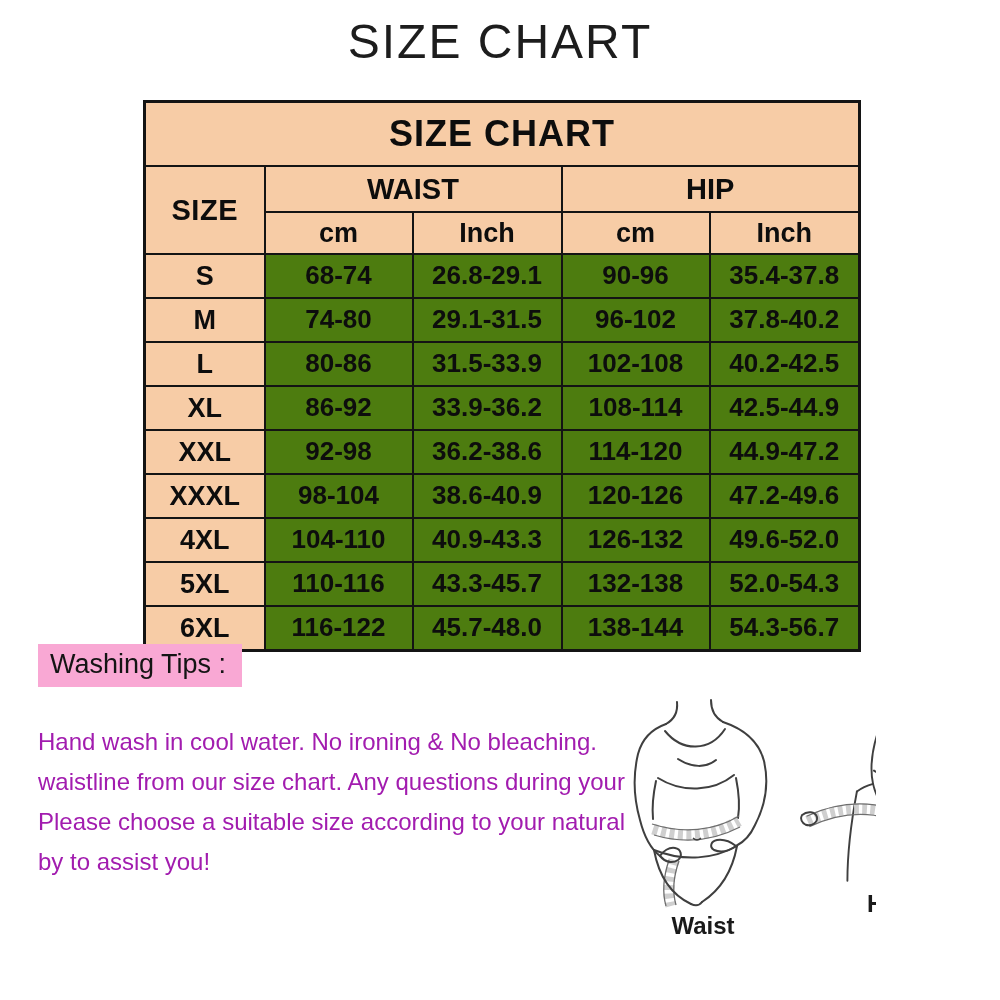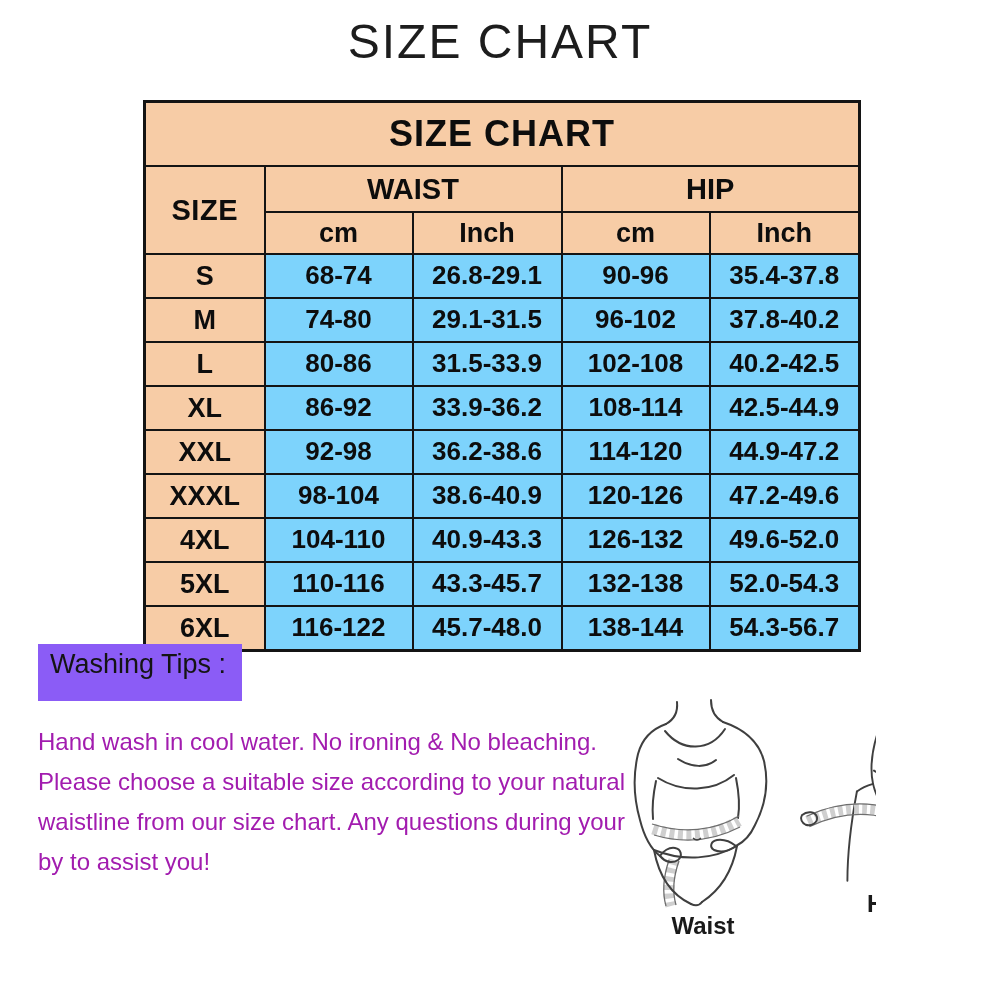--- a/index.html
+++ b/index.html
@@ -14,32 +14,32 @@
   table.size-chart{
     position:absolute;left:143px;top:100px;width:715px;
     border-collapse:collapse;table-layout:fixed;
     border:3px solid #141414;
   }
   table.size-chart th,table.size-chart td{
     border:2px solid #141414;text-align:center;vertical-align:middle;
     padding:0;color:#0d0d0d;font-weight:bold;line-height:1.05;
   }
   .peach{background:#f7cca6;}
-  .cell-white{background:#7dd3fc;}
+  .cell-white{background:#4d7c0f;}
   th.tbl-header{height:62px;font-size:36px;letter-spacing:1px;}
   th.col-size{font-size:29px;letter-spacing:.5px;}
   th.col-group{height:44px;font-size:29px;}
   th.col-unit{height:40px;font-size:27px;}
   td.size-cell{height:42px;font-size:27px;}
   td.val-cell{height:42px;font-size:26px;}
 
   .washing-tips{
     position:absolute;left:38px;top:644px;
-    background:#8b5cf6;font-size:27px;color:#141414;
-    padding:5px 16px 21px 12px;white-space:nowrap;
+    background:#f9a8d4;font-size:27px;color:#141414;
+    padding:5px 16px 7px 12px;white-space:nowrap;
   }
 
   .care-text{position:absolute;left:38px;top:722px;font-size:24px;color:#a21caf;}
   .care-line{height:40px;line-height:40px;white-space:nowrap;}
 
   .figure{position:absolute;width:190px;}
   .figure svg{display:block;}
   .fig-label{text-align:center;font-weight:bold;font-size:24px;color:#1a1a1a;margin-top:2px;}
   .fig-waist{left:608px;top:698px;}
   .fig-hips{left:798px;top:676px;}
@@ -143,22 +143,22 @@
         <td class="val-cell cell-white">138-144</td>
         <td class="val-cell cell-white">54.3-56.7</td>
       </tr>
     </tbody>
   </table>
 
   <div class="washing-tips">Washing Tips :</div>
 
   <div class="care-text">
     <div class="care-line">Hand wash in cool water. No ironing &amp; No bleaching.</div>
+    <div class="care-line">waistline from our size chart. Any questions during your</div>
     <div class="care-line">Please choose a suitable size according to your natural</div>
-    <div class="care-line">waistline from our size chart. Any questions during your</div>
     <div class="care-line">by to assist you!</div>
   </div>
 
   <div class="figure fig-waist">
     <svg width="190" height="212" viewBox="0 0 190 212" aria-hidden="true">
 
       <path class="sketch" d="M69,4 C70,14 67,21 58,26"></path>
       <path class="sketch" d="M103,2 C103,12 106,19 115,24"></path>
 
       <path class="sketch" d="M58,26 C44,31 34,41 30,56 C25,77 26,101 32,122 C36,138 43,151 52,158"></path>

